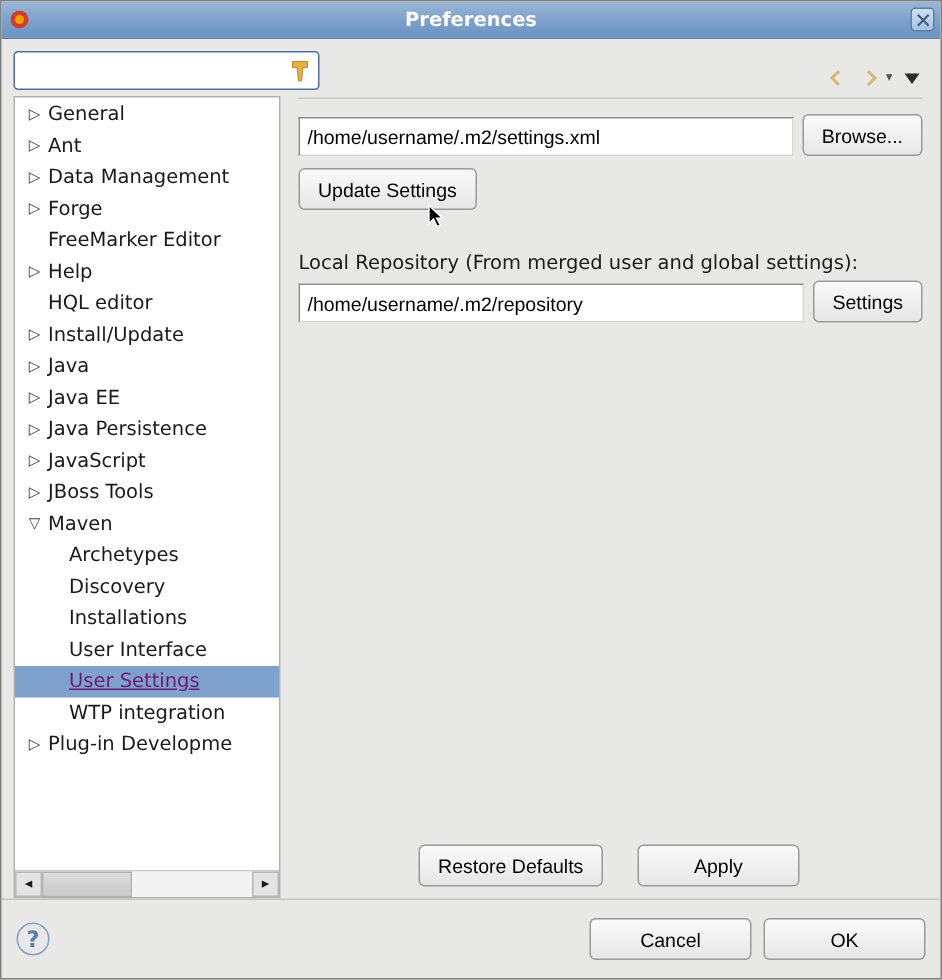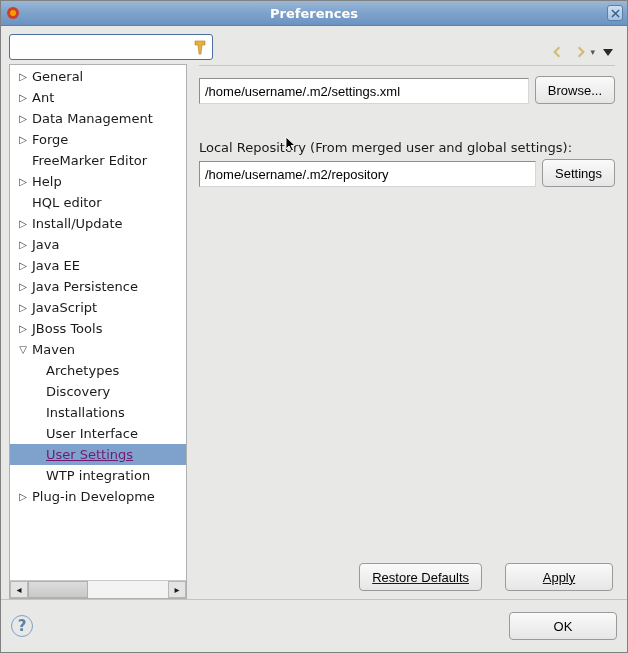--- a/index.html
+++ b/index.html
@@ -103,22 +103,22 @@
   }
   .btn {
     height:28px; padding:0 12px;
     border:1px solid #9a9a9a; border-radius:4px;
     background:linear-gradient(#fafafa,#e6e6e6);
     font-size:13px; cursor:pointer;
   }
   .btn.wide { min-width:108px; }
   .right-body { position:relative; }
   .right-footer {
-    display:flex; justify-content:flex-end; gap:23px;
-    margin-top:auto; padding:8px 2px 8px 0;text-decoration:underline;
+    display:flex; justify-content:center; gap:23px;
+    margin-top:auto; padding:8px 2px 8px 0;
   }
   
   .dialog-footer {
     border-top:1px solid #c4c4c4;
     padding:12px 10px; display:flex; align-items:center;
   }
   .help-icon {
     width:22px; height:22px; border-radius:50%;
     display:flex; align-items:center; justify-content:center;
     color:#5a7fa8; font-weight:bold; font-size:15px;
@@ -273,20 +273,21 @@
       </span>
     </div>
 
     <div class="right-body">
 
       <div class="form-row">
         <input class="text-input" type="text" value="/home/username/.m2/settings.xml" style="">
         <button class="btn">Browse...</button>
       </div>
       <div class="form-row" style="margin-bottom:28px; position:relative;">
+        <button class="btn">Update Settings</button>
         <span style="position:absolute; left:86px; top:24px; pointer-events:none;">
           <svg width="14" height="18" viewBox="0 0 14 18">
             <path d="M1 1 L1 13 L4 10 L6.5 15 L8.5 14 L6 9.5 L10 9.5 Z" fill="#000" stroke="#fff" stroke-width="0.9"></path>
           </svg>
         </span>
       </div>
 
       <div class="form-label">Local Repository (From merged user and global settings):</div>
       <div class="form-row">
         <input class="text-input" type="text" value="/home/username/.m2/repository" style="">
@@ -299,14 +300,15 @@
       <button class="btn wide">Restore Defaults</button>
       <button class="btn wide">Apply</button>
     </div>
   </div>
 
 </div>
 
 <div class="dialog-footer">
   <span class="help-icon">?</span>
   <span class="spacer"></span>
+  <button class="btn wide" style="margin-right:8px;">Cancel</button>
   <button class="btn wide">OK</button>
 </div>
 
 </body></html>

